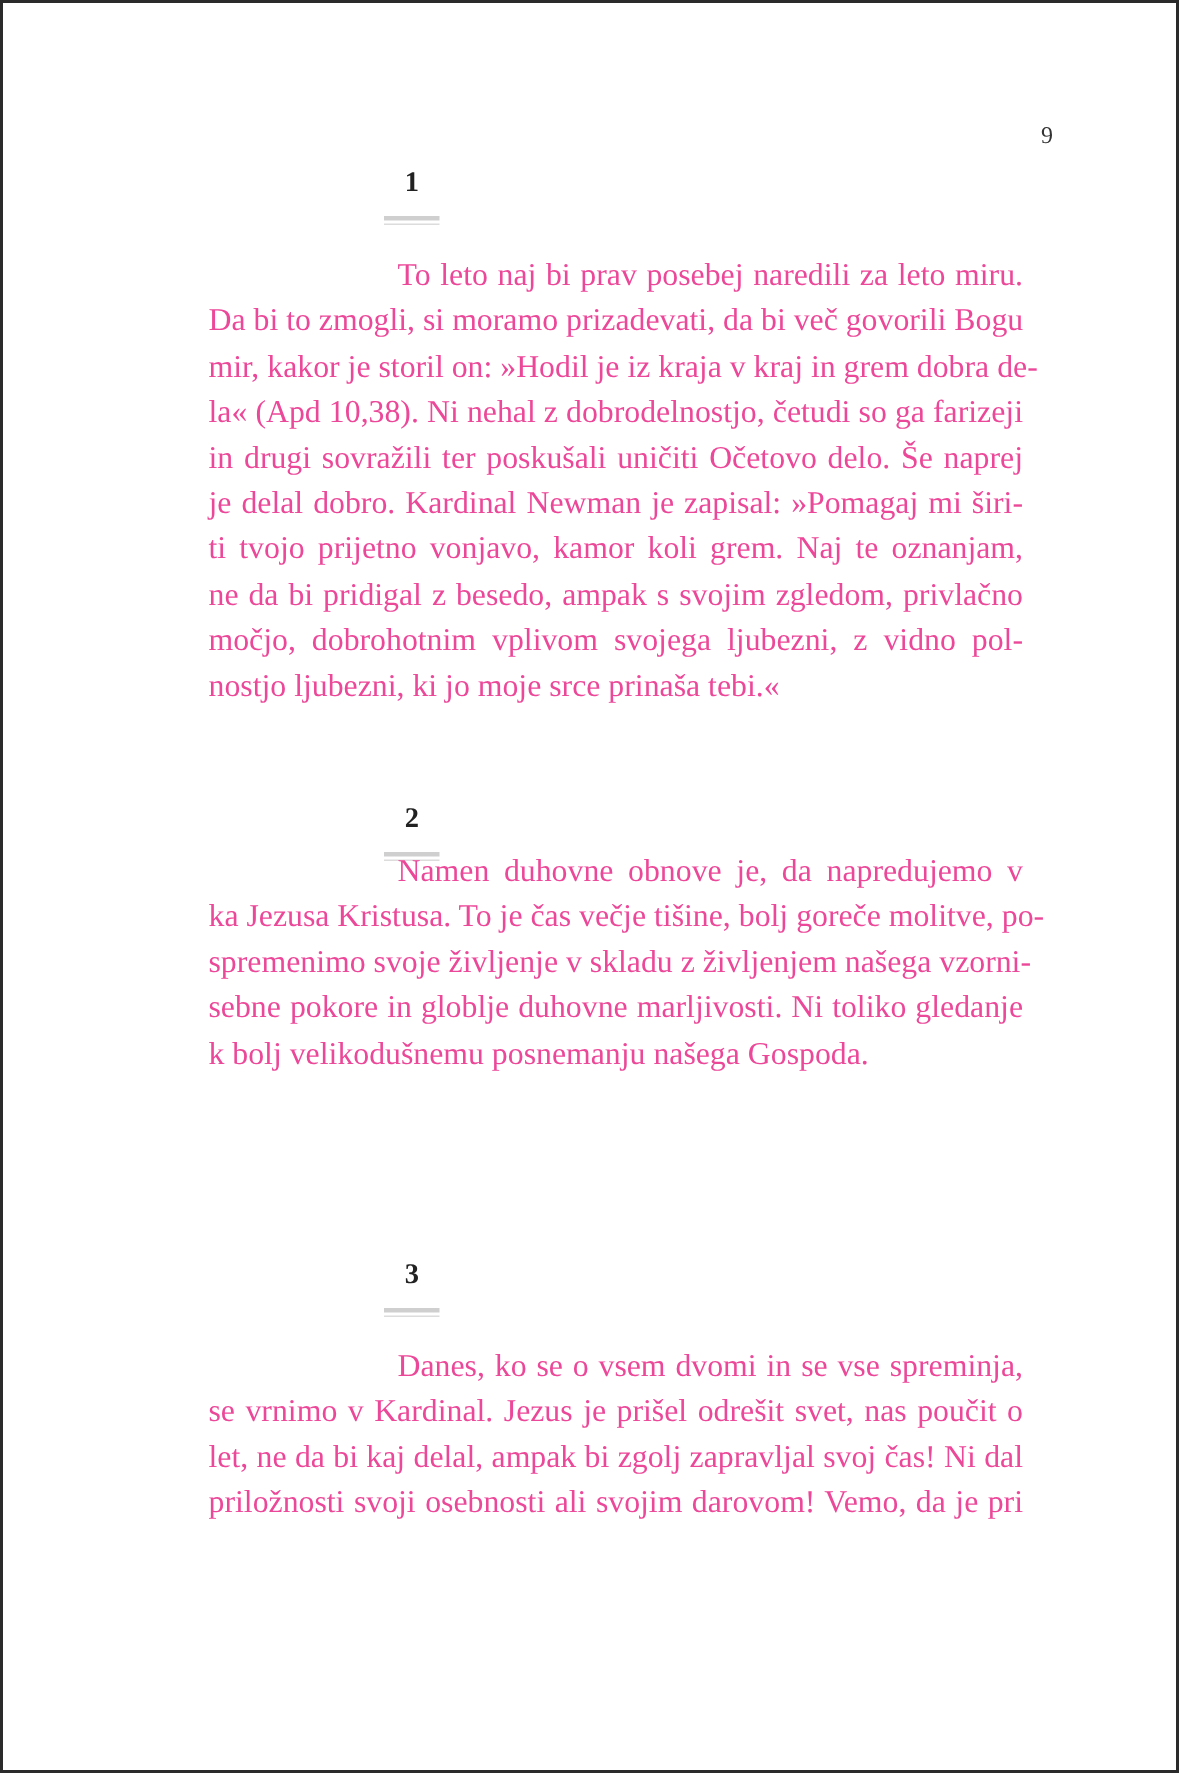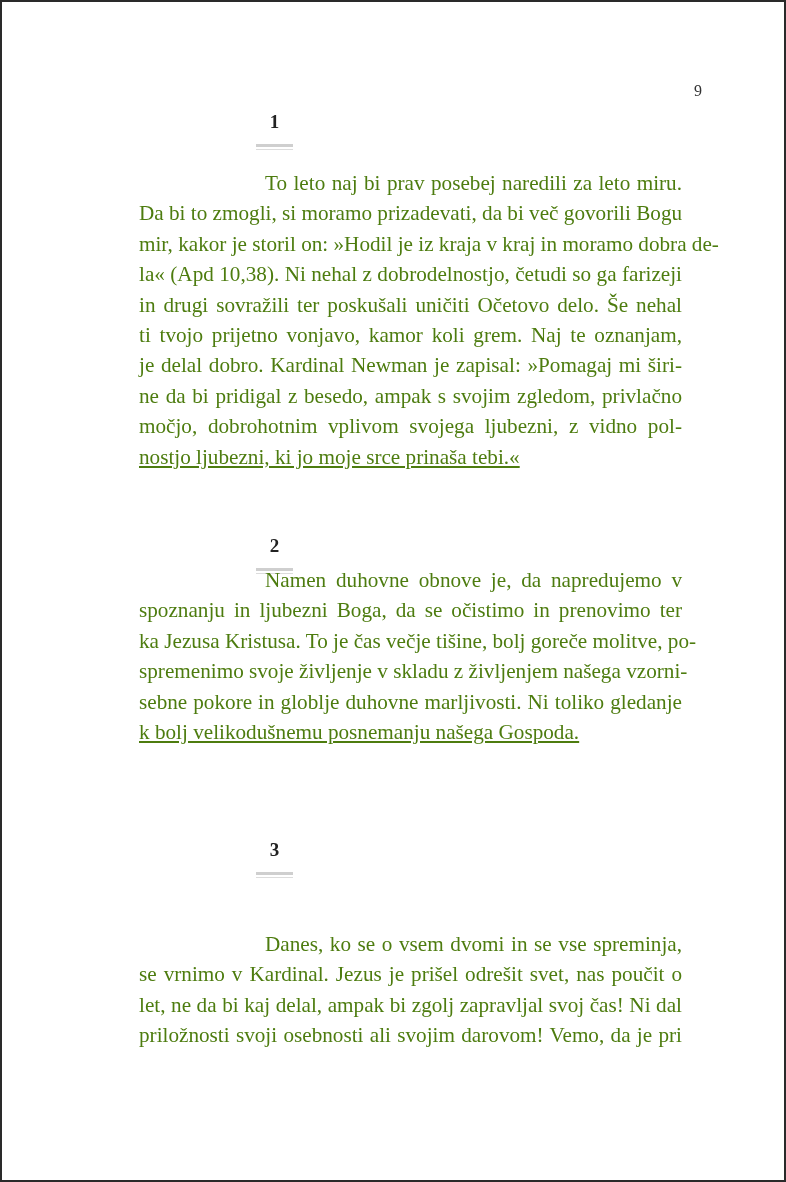--- a/index.html
+++ b/index.html
@@ -60,87 +60,85 @@
       background: #dcdcdc;
       margin-top: 2px;
     }
     .paragraph {
       position: absolute;
       left: 137px;
       width: 543px;
       font-family: "Liberation Serif", serif;
       font-size: 21.2px;
       line-height: 30.4px;
-      color: #4d7c0f;
+      color: #ec4899;
     }
     .line {
       display: block;
       white-space: nowrap;
       text-align: justify;
       text-align-last: justify;
       height: 30.4px;
     }
     .line.first {
       padding-left: 126px;
     }
     .line.last {
       text-align-last: left;
-      text-decoration: underline;
     }
   </style>
 </head>
 <body>
 
 <div class="page">
 
   <div class="page-number">9</div>
 
   <div class="section-head" style="top:110px;">
     <span class="section-num">1</span>
     <span class="ornament">
       <div class="bar-thick"></div>
       <div class="bar-thin"></div>
     </span>
   </div>
   <div class="paragraph" style="top:166px;">
     <span class="line first">To leto naj bi prav posebej naredili za leto miru.</span>
     <span class="line">Da bi to zmogli, si moramo prizadevati, da bi več govorili Bogu</span>
-    <span class="line">mir, kakor je storil on: »Hodil je iz kraja v kraj in moramo dobra de-</span>
+    <span class="line">mir, kakor je storil on: »Hodil je iz kraja v kraj in grem dobra de-</span>
     <span class="line">la« (Apd 10,38). Ni nehal z dobrodelnostjo, četudi so ga farizeji</span>
-    <span class="line">in drugi sovražili ter poskušali uničiti Očetovo delo. Še nehal</span>
+    <span class="line">in drugi sovražili ter poskušali uničiti Očetovo delo. Še naprej</span>
+    <span class="line">je delal dobro. Kardinal Newman je zapisal: »Pomagaj mi širi-</span>
     <span class="line">ti tvojo prijetno vonjavo, kamor koli grem. Naj te oznanjam,</span>
-    <span class="line">je delal dobro. Kardinal Newman je zapisal: »Pomagaj mi širi-</span>
     <span class="line">ne da bi pridigal z besedo, ampak s svojim zgledom, privlačno</span>
     <span class="line">močjo, dobrohotnim vplivom svojega ljubezni, z vidno pol-</span>
     <span class="line last">nostjo ljubezni, ki jo moje srce prinaša tebi.«</span>
   </div>
 
   <div class="section-head" style="top:534px;">
     <span class="section-num">2</span>
     <span class="ornament">
       <div class="bar-thick"></div>
       <div class="bar-thin"></div>
     </span>
   </div>
   <div class="paragraph" style="top:563px;">
     <span class="line first">Namen duhovne obnove je, da napredujemo v</span>
-    <span class="line">spoznanju in ljubezni Boga, da se očistimo in prenovimo ter</span>
     <span class="line">ka Jezusa Kristusa. To je čas večje tišine, bolj goreče molitve, po-</span>
     <span class="line">spremenimo svoje življenje v skladu z življenjem našega vzorni-</span>
     <span class="line">sebne pokore in globlje duhovne marljivosti. Ni toliko gledanje</span>
     <span class="line last">k bolj velikodušnemu posnemanju našega Gospoda.</span>
   </div>
 
   <div class="section-head" style="top:838px;">
     <span class="section-num">3</span>
     <span class="ornament">
       <div class="bar-thick"></div>
       <div class="bar-thin"></div>
     </span>
   </div>
-  <div class="paragraph" style="top:893px;margin-top:34px;">
+  <div class="paragraph" style="top:893px;">
     <span class="line first">Danes, ko se o vsem dvomi in se vse spreminja,</span>
     <span class="line">se vrnimo v Kardinal. Jezus je prišel odrešit svet, nas poučit o</span>
     <span class="line">let, ne da bi kaj delal, ampak bi zgolj zapravljal svoj čas! Ni dal</span>
     <span class="line">priložnosti svoji osebnosti ali svojim darovom! Vemo, da je pri</span>
   </div>
 
 </div>
 
 </body></html>

